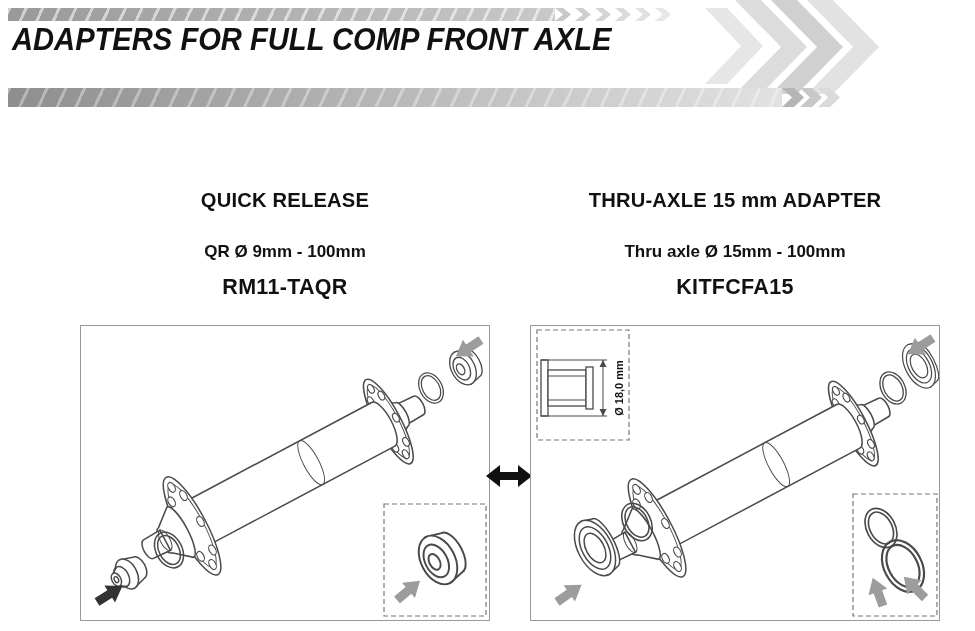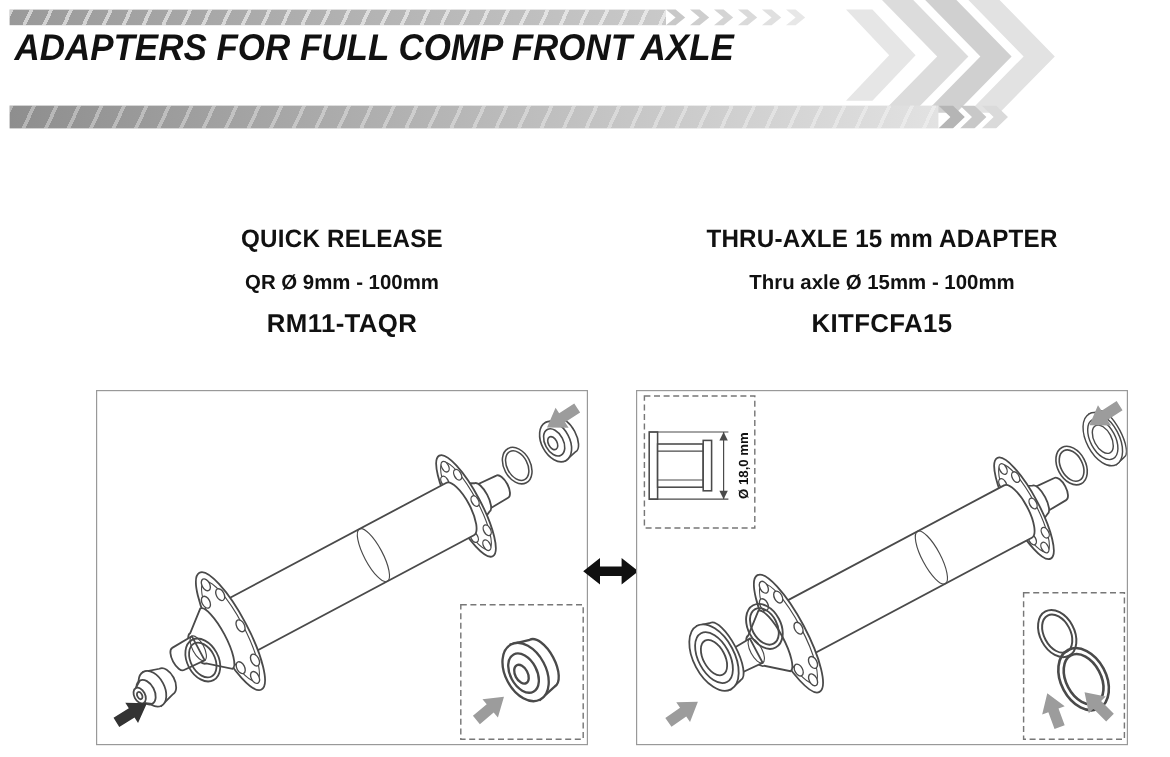--- a/index.html
+++ b/index.html
@@ -22,22 +22,22 @@
   }
   .deco{position:absolute;left:555px;top:0;}
   .bar-mid-chevrons{position:absolute;left:782px;top:88px;}
   .title{
     position:absolute;left:12px;top:22px;margin:0;
     font-size:31px;font-weight:bold;font-style:italic;white-space:nowrap;
     transform:scaleX(0.94);transform-origin:left center;color:#111;
   }
   .center{position:absolute;width:410px;text-align:center;color:#111;}
   .heading{top:188px;font-size:21px;font-weight:bold;letter-spacing:.2px;transform:scaleX(.96);transform-origin:center;}
-  .spec{top:226px;font-size:17px;font-weight:bold;}
-  .part{top:258px;font-size:21.5px;font-weight:bold;letter-spacing:.3px;}
+  .spec{top:242px;font-size:17px;font-weight:bold;}
+  .part{top:275px;font-size:21.5px;font-weight:bold;letter-spacing:.3px;}
   .col-left{left:80px;}
   .col-right{left:530px;}
   .dbox{
     position:absolute;top:325px;width:408px;height:294px;
     border:1px solid #999;background:#fff;
   }
   .dbox-left{left:80px;}
   .dbox-right{left:530px;}
   .swap{position:absolute;left:484px;top:461px;width:50px;height:30px;}
   svg text{font-family:"Liberation Sans", sans-serif;}

